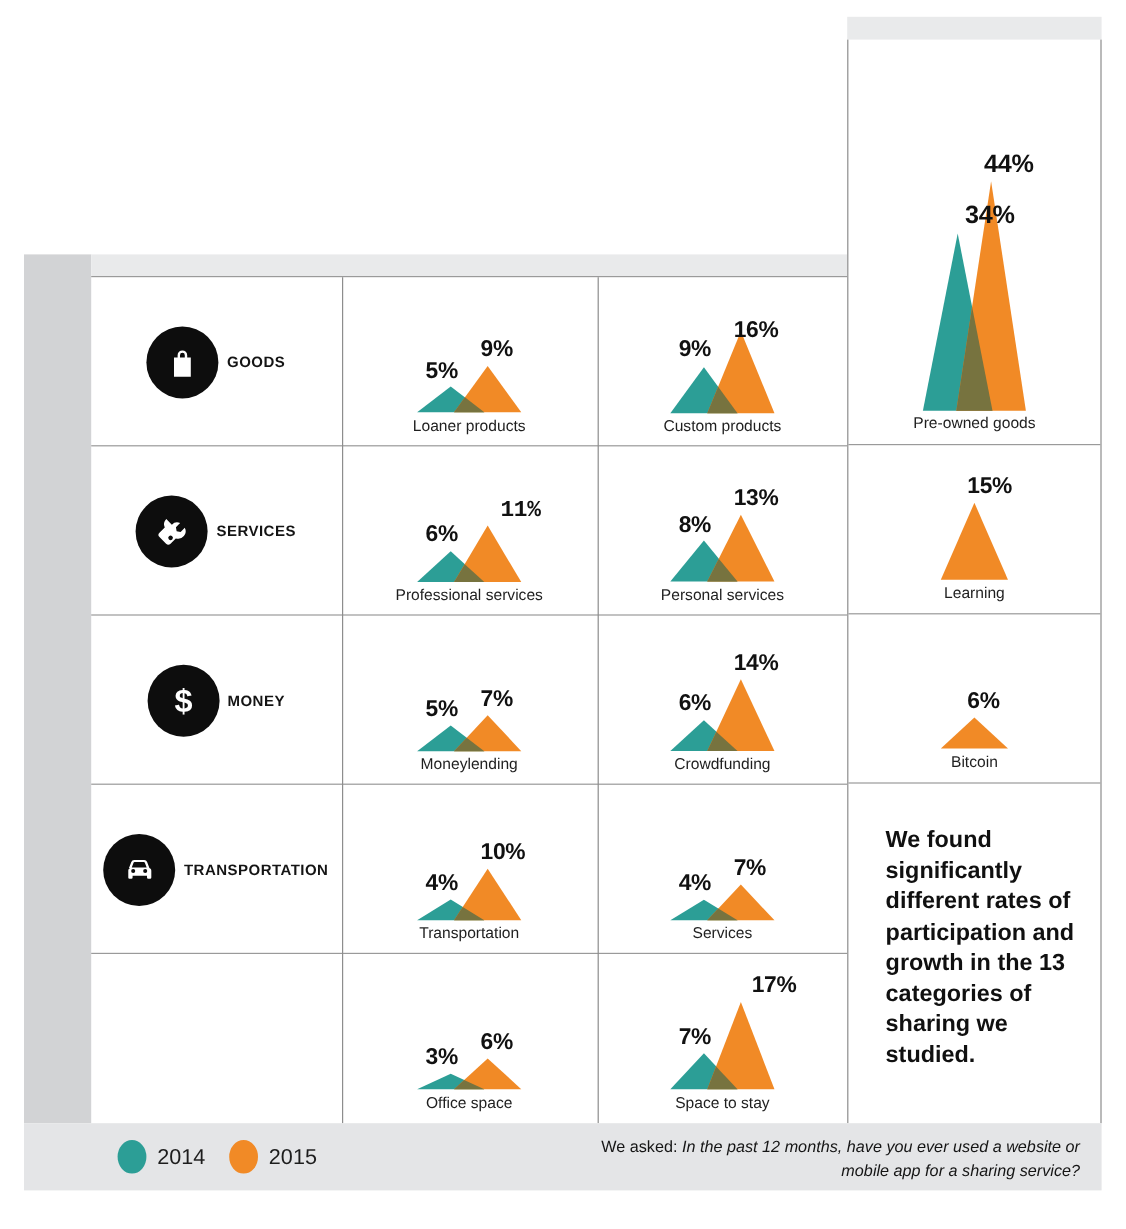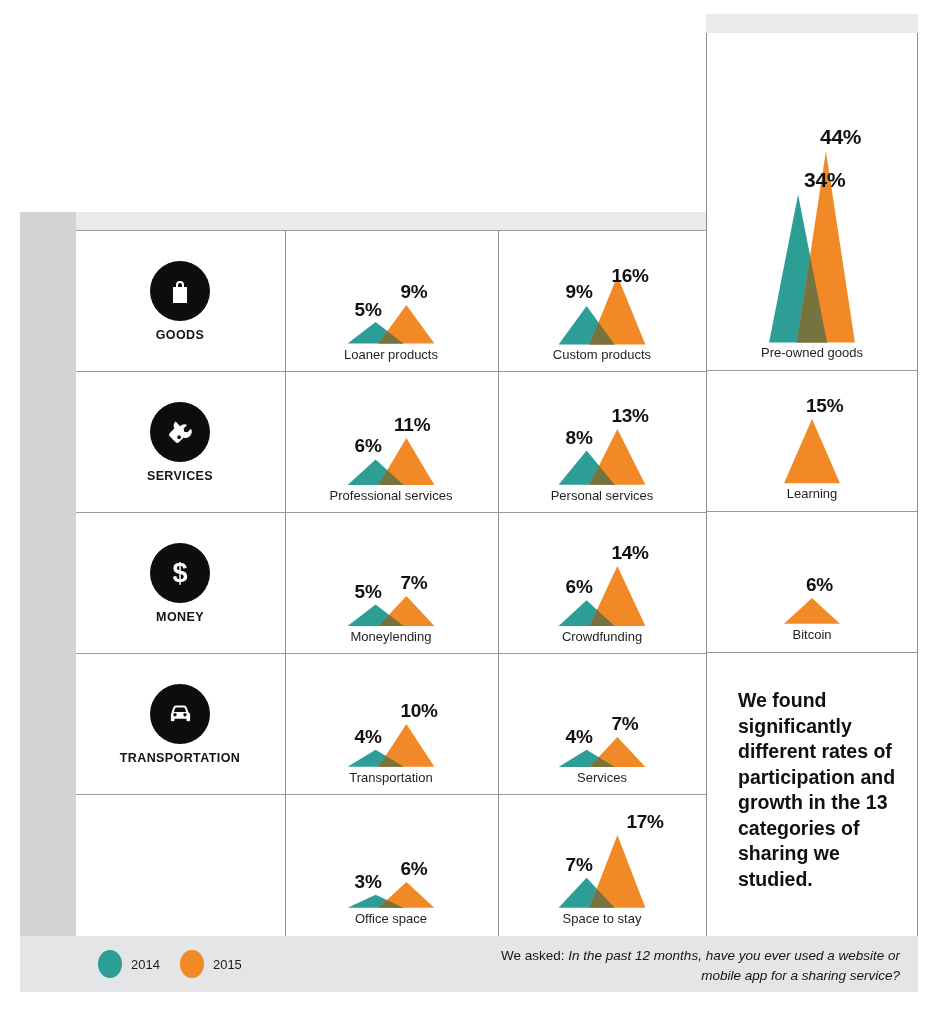--- a/index.html
+++ b/index.html
@@ -72,21 +72,21 @@
     position: absolute;
     top: 0; width: 0;
     border-left: 1px solid #8d8d8d;
   }
 
   
   .cat-cell {
     position: absolute;
     left: 0; top: 0;
     width: 208px; height: 141px;
-    display: flex; flex-direction: column;
+    display: flex; flex-direction: row;
     align-items: center; justify-content: center;
     gap: 7px;
   }
   .cat-icon {
     width: 60px; height: 60px;
     border-radius: 50%;
     background: #0d0d0d;
     display: flex; align-items: center; justify-content: center;
   }
   .cat-icon svg { display: block; }
@@ -171,21 +171,21 @@
   }
   .legend {
     position: absolute;
     left: 78px; top: 14px;
     display: flex; align-items: center; gap: 20px;
   }
   .legend-item { display: flex; align-items: center; gap: 9px; }
   .legend-dot { width: 24px; height: 28px; border-radius: 50%; }
   .dot-2014 { background: #2c9e96; }
   .dot-2015 { background: #f18a26; }
-  .legend-text { font-size: 13px; color: #1d1d1d; }
+  .legend-text { font-size: 18px; color: #1d1d1d; }
 
   .asked {
     position: absolute;
     right: 18px; top: 10px;
     text-align: right;
     font-size: 13.5px;
     line-height: 1.45;
     color: #151515;
     max-width: 420px;
   }
@@ -245,21 +245,21 @@
           <div class="cat-label">SERVICES</div>
         </div>
         <div class="data-cell cell-c2">
           <div class="viz" style="height: 96px;">
             <svg width="150" height="49.080000000000005" viewBox="0 0 150 49.080000000000005">
               <polygon class="tri-teal" points="31.599999999999994,49.080000000000005 59.599999999999994,23.400000000000006 87.6,49.080000000000005"></polygon>
               <polygon class="tri-orange" points="62.4,49.080000000000005 90.4,2 118.4,49.080000000000005"></polygon>
               <polygon class="tri-overlap" points="62.4,49.080000000000005 71.29411764705881,34.125176470588244 87.6,49.080000000000005"></polygon>
             </svg>
             <span class="val" style="left: 25.6px; bottom: 27.68px; text-align: right; width: 40px;">6%</span>
-            <span class="val" style="left: 78px; bottom: 49.08px; width: 50px;">11%</span>
+            <span class="val" style="left: 101px; bottom: 49.08px; width: 50px; font-family: Liberation Mono, monospace;">11%</span>
           </div>
           <div class="series-label">Professional services</div>
         </div>
         <div class="data-cell cell-c3">
           <div class="viz" style="height: 96px;">
             <svg width="150" height="57.64" viewBox="0 0 150 57.64">
               <polygon class="tri-teal" points="31.599999999999994,57.64 59.599999999999994,23.4 87.6,57.64"></polygon>
               <polygon class="tri-orange" points="62.4,57.64 90.4,2 118.4,57.64"></polygon>
               <polygon class="tri-overlap" points="62.4,57.64 72,38.563428571428574 87.6,57.64"></polygon>
             </svg>

